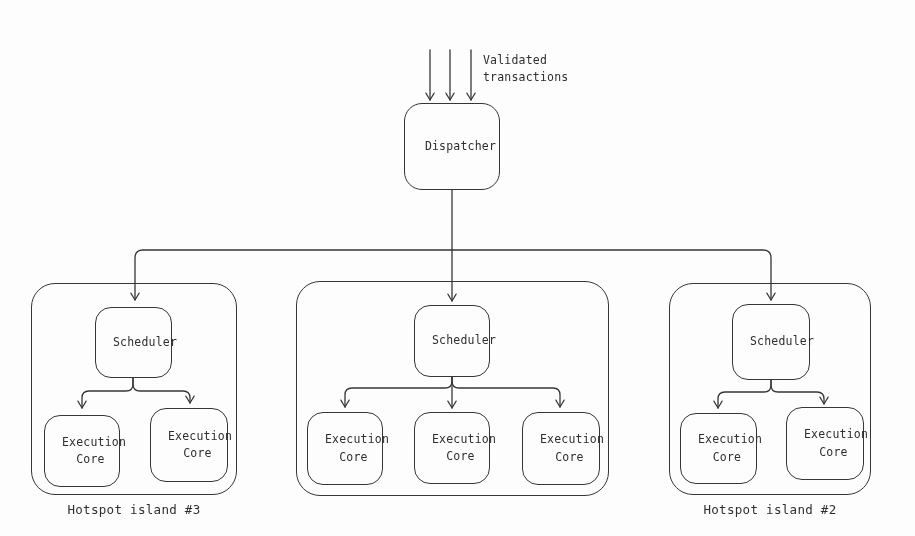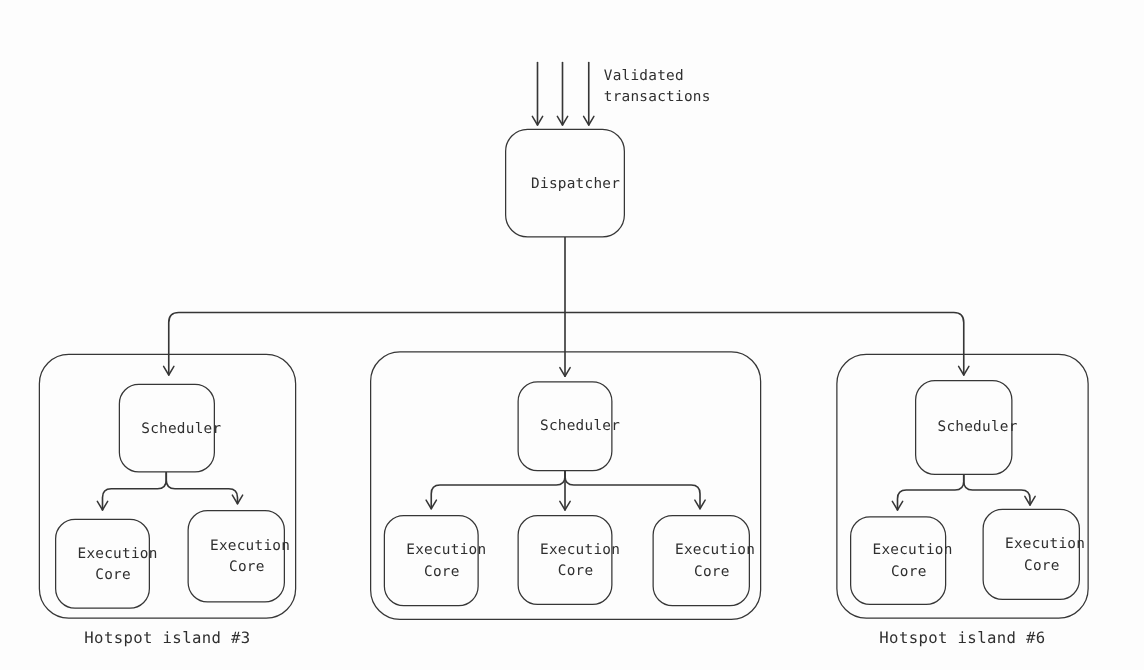--- a/index.html
+++ b/index.html
@@ -96,15 +96,15 @@
   <div class="island" style="left:669px;top:283px;width:202px;height:212px"></div>
   <div class="box node" style="left:732px;top:304px;width:78px;height:76px">
     <span>Scheduler</span>
   </div>
   <div class="box node" style="left:680px;top:413px;width:77px;height:71px">
     <span>Execution Core</span>
   </div>
   <div class="box node" style="left:786px;top:407px;width:78px;height:73px">
     <span>Execution Core</span>
   </div>
-  <div class="island-label" style="left:669px;top:502px;width:202px">Hotspot island #6</div>
+  <div class="island-label" style="left:669px;top:502px;width:202px">Hotspot island #2</div>
 
 </div>
 
 </body></html>

